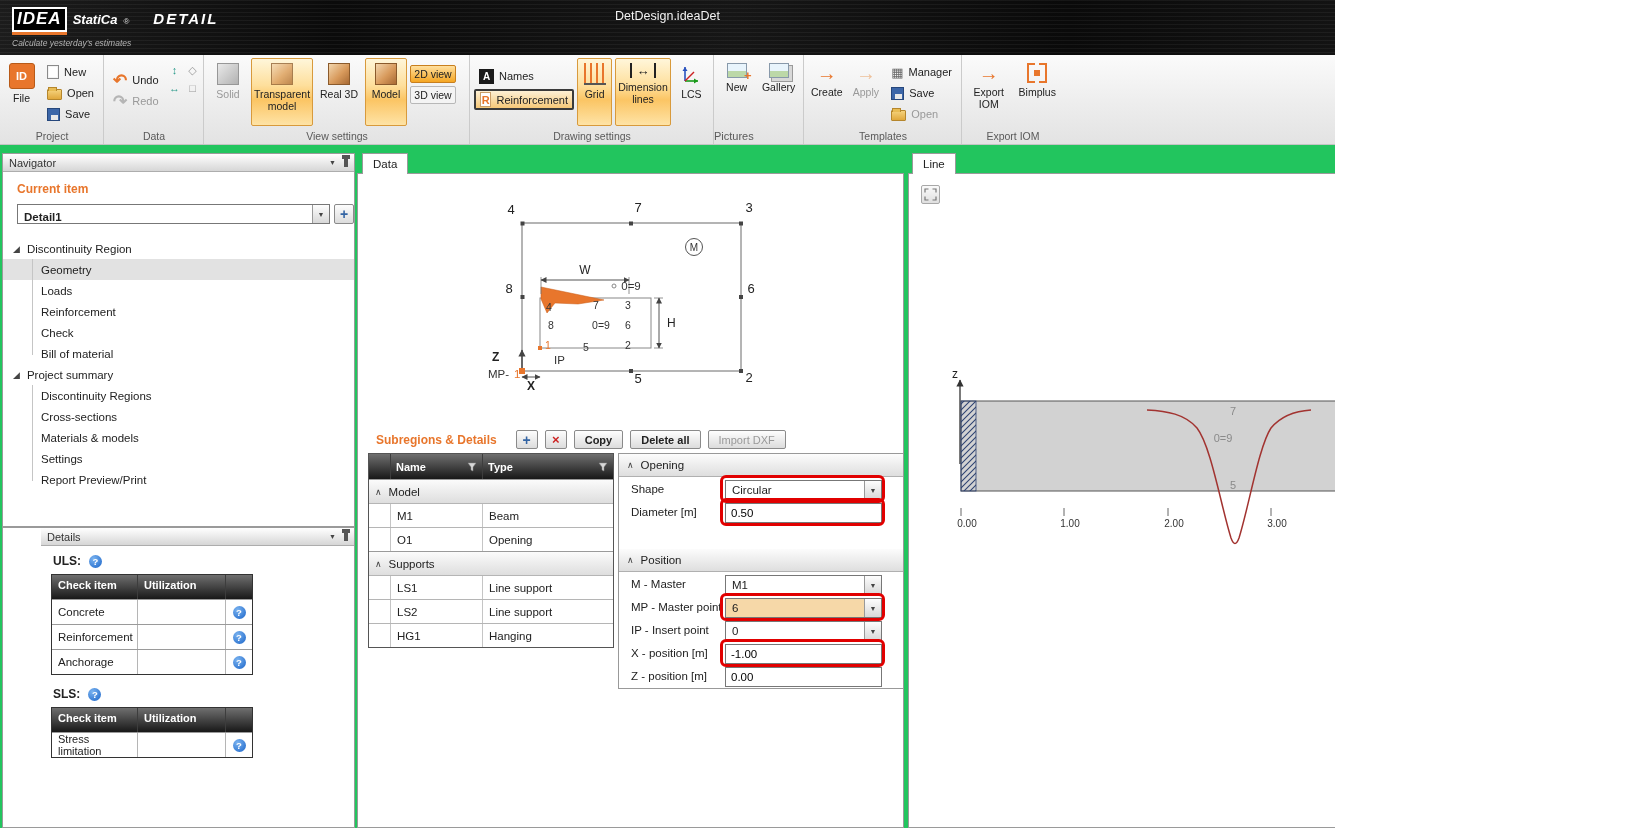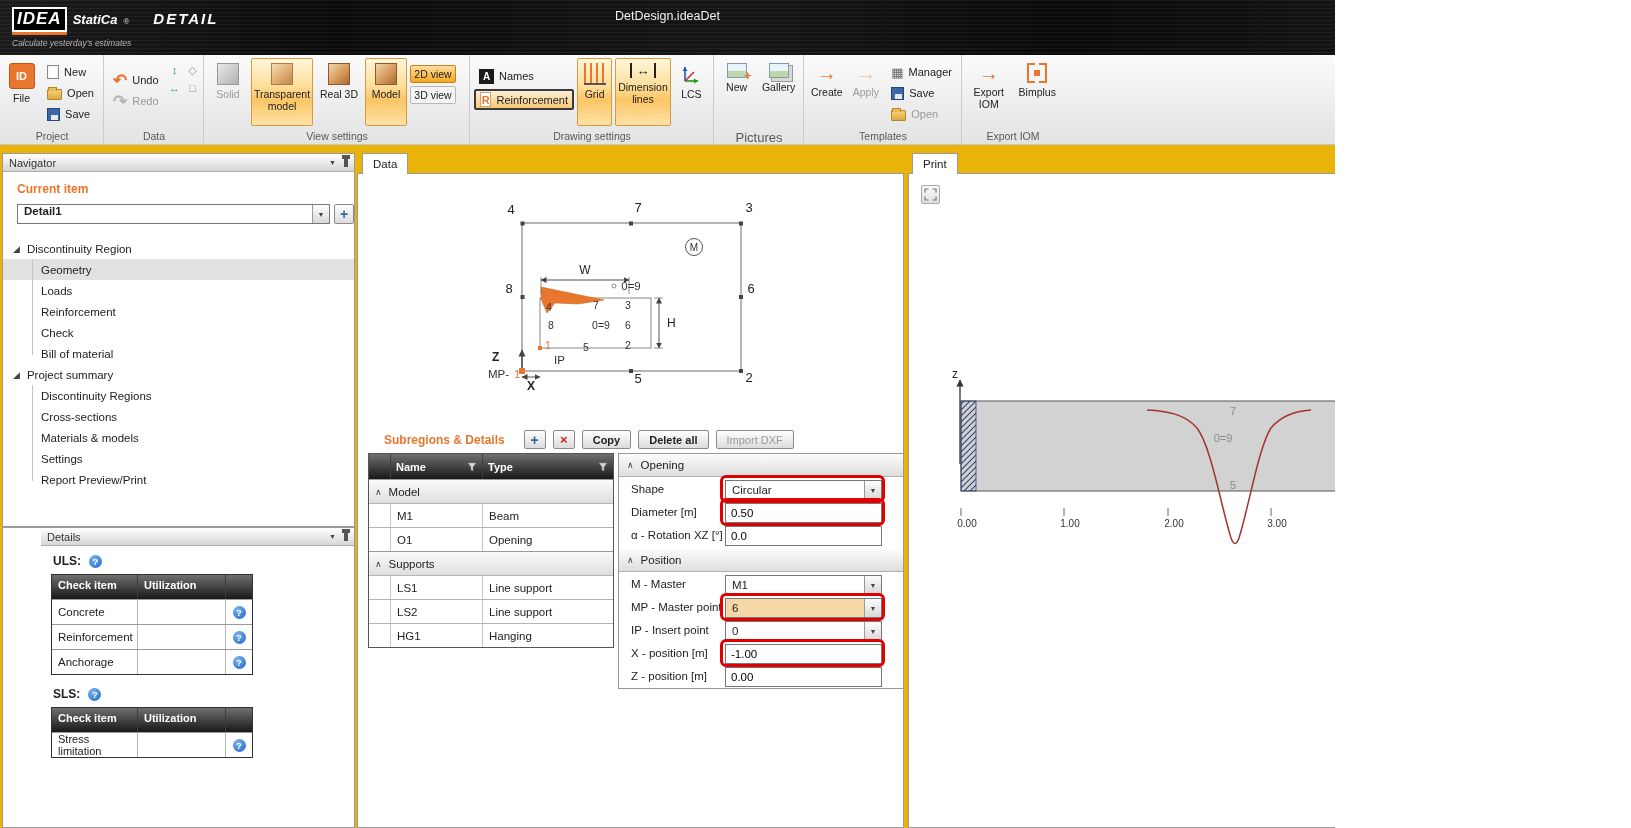--- a/index.html
+++ b/index.html
@@ -1,18 +1,18 @@
 <!DOCTYPE html>
 <html><head>
 <meta charset="utf-8">
 <style>
   * { box-sizing: border-box; }
   html,body { margin:0; padding:0; }
   body { font-family: "Liberation Sans", sans-serif; font-size: 11.5px; color:#222; }
-  #app { position:relative; width:1335px; height:828px; background:#eab308; overflow:hidden; }
+  #app { position:relative; width:1335px; height:828px; background:#22c55e; overflow:hidden; }
 
   
   .titlebar { position:absolute; top:0; left:0; width:100%; height:55px;
     background:
       repeating-linear-gradient(180deg, rgba(255,255,255,0.05) 0 1px, rgba(0,0,0,0) 1px 4px),
       linear-gradient(90deg,#1c1c1c,#0b0b0b 25%,#161616 55%,#0a0a0a 80%,#131313);
   }
   .logo-wrap { position:absolute; left:12px; top:7px; }
   .logo-row { display:flex; align-items:baseline; gap:6px; }
   .logo-idea { color:#fff; font-weight:bold; font-style:italic; font-size:17px; border:2px solid #fff; padding:0 3px 1px 3px; background:#000; box-shadow:0 3px 0 #e8762c; letter-spacing:1px; }
@@ -72,21 +72,21 @@
   .panel-hdr { height:18px; background:linear-gradient(#ffffff,#d6d6d6); border-bottom:1px solid #adadad; display:flex; align-items:center; padding:0 6px; font-size:11px; color:#333; }
   .hdr-icons { margin-left:auto; display:flex; align-items:center; gap:8px; color:#555; }
   .chev-sm { font-size:7px; color:#444; }
   .pin { width:4px; height:9px; background:#555; position:relative; }
   .pin::before { content:""; position:absolute; top:-3px; left:-2px; width:8px; height:4px; background:#555; }
 
   .tab { position:absolute; height:21px; background:#fff; border:1px solid #9a9a9a; border-bottom:none; display:flex; align-items:center; padding:0 10px; font-size:11.5px; z-index:3; }
 
   
   .cur-item { color:#e8762c; font-weight:bold; font-size:12px; margin:10px 0 8px 14px; }
-  .dd { position:relative; border:1px solid #777; background:#fff; height:20px; display:flex; align-items:flex-start; padding:0 20px 0 6px; font-size:11.5px; }
+  .dd { position:relative; border:1px solid #777; background:#fff; height:20px; display:flex; align-items:flex-end; padding:0 20px 0 6px; font-size:11.5px; }
   .dd-btn { position:absolute; right:0; top:0; bottom:0; width:17px; background:linear-gradient(#fdfdfd,#d8d8d8); border-left:1px solid #999; display:flex; align-items:center; justify-content:center; }
   .dd-btn .chev-sm { font-size:7px; }
   .sqbtn { width:20px; height:20px; border:1px solid #8a8a8a; background:linear-gradient(#fdfdfd,#dcdcdc); display:flex; align-items:center; justify-content:center; border-radius:2px; font-weight:bold; }
   .plusb { color:#3465a4; font-size:14px; }
   .closeb { color:#cc2222; font-size:13px; }
 
   .tree { margin-top:14px; }
   .tree-root { display:flex; align-items:center; height:21px; padding-left:10px; gap:7px; }
   .tri { font-size:9px; color:#444; }
   .tree-children { position:relative; }
@@ -98,21 +98,21 @@
   .sec-label { font-weight:bold; font-size:12px; display:flex; align-items:center; gap:8px; margin:8px 0 6px 12px; }
   .help { width:13px; height:13px; border-radius:50%; background:radial-gradient(circle at 35% 30%, #7ab3f0, #1a64c8); color:#fff; font-size:9.5px; font-weight:bold; display:inline-flex; align-items:center; justify-content:center; }
   .dtable { margin-left:10px; border:1px solid #333; width:202px; }
   .dt-head { display:flex; background:linear-gradient(#6f6f6f,#181818); color:#fff; font-weight:bold; height:24px; }
   .dt-head > div { padding:4px 6px; border-right:1px solid #3d3d3d; font-size:11px; }
   .dt-row { display:flex; height:25px; border-top:1px solid #9a9a9a; background:#fff; }
   .dt-row > div { padding:4px 6px; border-right:1px solid #b5b5b5; display:flex; align-items:center; }
   .c1 { width:86px; } .c2 { width:88px; } .c3 { width:26px; justify-content:center; border-right:none !important; }
 
   
-  .subhdr { position:absolute; left:0; top:252px; width:100%; height:27px; display:flex; align-items:center; gap:7px; padding-left:26px; }
+  .subhdr { position:absolute; left:0; top:252px; width:100%; height:27px; display:flex; align-items:center; gap:7px; padding-left:18px; }
   .subhdr-title { color:#e8762c; font-weight:bold; font-size:12px; margin-right:12px; }
   .tbtn { height:19px; padding:0 10px; border:1px solid #8a8a8a; border-radius:2px; background:linear-gradient(#fefefe,#dcdcdc); font-size:11px; font-weight:bold; color:#222; display:flex; align-items:center; }
   .tbtn.disabled { color:#999; font-weight:normal; }
   .sq18 { width:22px; height:19px; }
 
   .stable { position:absolute; left:10px; top:279px; width:246px; border:1px solid #555; background:#fff; }
   .st-head { display:flex; height:25px; background:linear-gradient(#6f6f6f,#181818); color:#fff; font-weight:bold; font-size:11px; }
   .st-head > div { display:flex; align-items:center; padding:0 5px; border-right:1px solid #3d3d3d; }
   .st-ind { width:22px; } .st-name { width:92px; justify-content:space-between; } .st-type { width:130px; justify-content:space-between; border-right:none !important; }
   .st-group { display:flex; align-items:center; height:24px; border-top:1px solid #9a9a9a; background:linear-gradient(#fbfbfb,#dedede); padding-left:6px; gap:7px; font-size:11.5px; }
@@ -311,21 +311,21 @@
     </div>
 
     <div style="flex:1"></div>
   </div>
 
   <div style="position:absolute; top:130px; left:0; width:100%; height:14px; pointer-events:none;">
     <div style="position:absolute; left:0; width:104px; text-align:center; font-size:10.5px; color:#5a5a5a">Project</div>
     <div style="position:absolute; left:104px; width:100px; text-align:center; font-size:10.5px; color:#5a5a5a">Data</div>
     <div style="position:absolute; left:204px; width:266px; text-align:center; font-size:10.5px; color:#5a5a5a">View settings</div>
     <div style="position:absolute; left:470px; width:244px; text-align:center; font-size:10.5px; color:#5a5a5a">Drawing settings</div>
-    <div style="position:absolute; left:714px; width:90px; text-align:center; font-size:13px; color:#5a5a5a">Pictures</div>
+    <div style="position:absolute; left:714px; width:90px; text-align:left; font-size:11px; color:#5a5a5a">Pictures</div>
     <div style="position:absolute; left:804px; width:158px; text-align:center; font-size:10.5px; color:#5a5a5a">Templates</div>
     <div style="position:absolute; left:962px; width:102px; text-align:center; font-size:10.5px; color:#5a5a5a">Export IOM</div>
   </div>
 
   <div class="panel" style="left:2px; top:153px; width:353px; height:374px;">
     <div class="panel-hdr">
       <span>Navigator</span>
       <span class="hdr-icons">
         <span class="chev-sm">▼</span>
         <span class="pin"></span>
@@ -626,24 +626,20 @@
             <span class="dd-btn">
                 <span class="chev-sm">▼</span>
               </span>
           </div>
         </div>
       </div>
       <div class="prow" style="top:48px">
         <div class="plabel">Diameter [m]</div>
         <div class="pctrl"><input class="txt" value="0.50" style=""></div>
       </div>
-      <div class="prow" style="top:71px">
-        <div class="plabel">α - Rotation XZ [°]</div>
-        <div class="pctrl"><input class="txt" value="0.0" style=""></div>
-      </div>
       <div class="pgroup" style="position:absolute; top:95px; left:0; right:0;">
         <span class="chev-sm" style="font-size:9px">∧</span>
         <span>Position</span>
       </div>
       <div class="prow" style="top:120px">
         <div class="plabel">M - Master</div>
         <div class="pctrl">
           <div class="pdd">
             <span>M1</span>
             <span class="dd-btn">
@@ -684,21 +680,21 @@
       </div>
     </div>
 
     <div class="hl" style="left:362px; top:301px; width:165px; height:28px;"></div>
     <div class="hl" style="left:362px; top:324px; width:165px; height:28px;"></div>
     <div class="hl" style="left:362px; top:419px; width:165px; height:28px;"></div>
     <div class="hl" style="left:362px; top:465px; width:165px; height:28px;"></div>
   </div>
 
   <div class="tab" style="left:912px; top:153px;">
-      <span>Print</span>
+      <span>Line</span>
     </div>
   <div class="panel" style="left:908px; top:173px; width:717px; height:655px;">
 
     <div class="fitbtn">
       <svg width="13" height="13" viewBox="0 0 13 13">
         <path d="M1 4.5 V1 H4.5 M8.5 1 H12 V4.5 M12 8.5 V12 H8.5 M4.5 12 H1 V8.5" stroke="#777" fill="none" stroke-width="1.2"></path>
       </svg>
     </div>
 
     <svg width="717" height="655" viewBox="0 0 717 655" style="position:absolute; left:0; top:0;">

